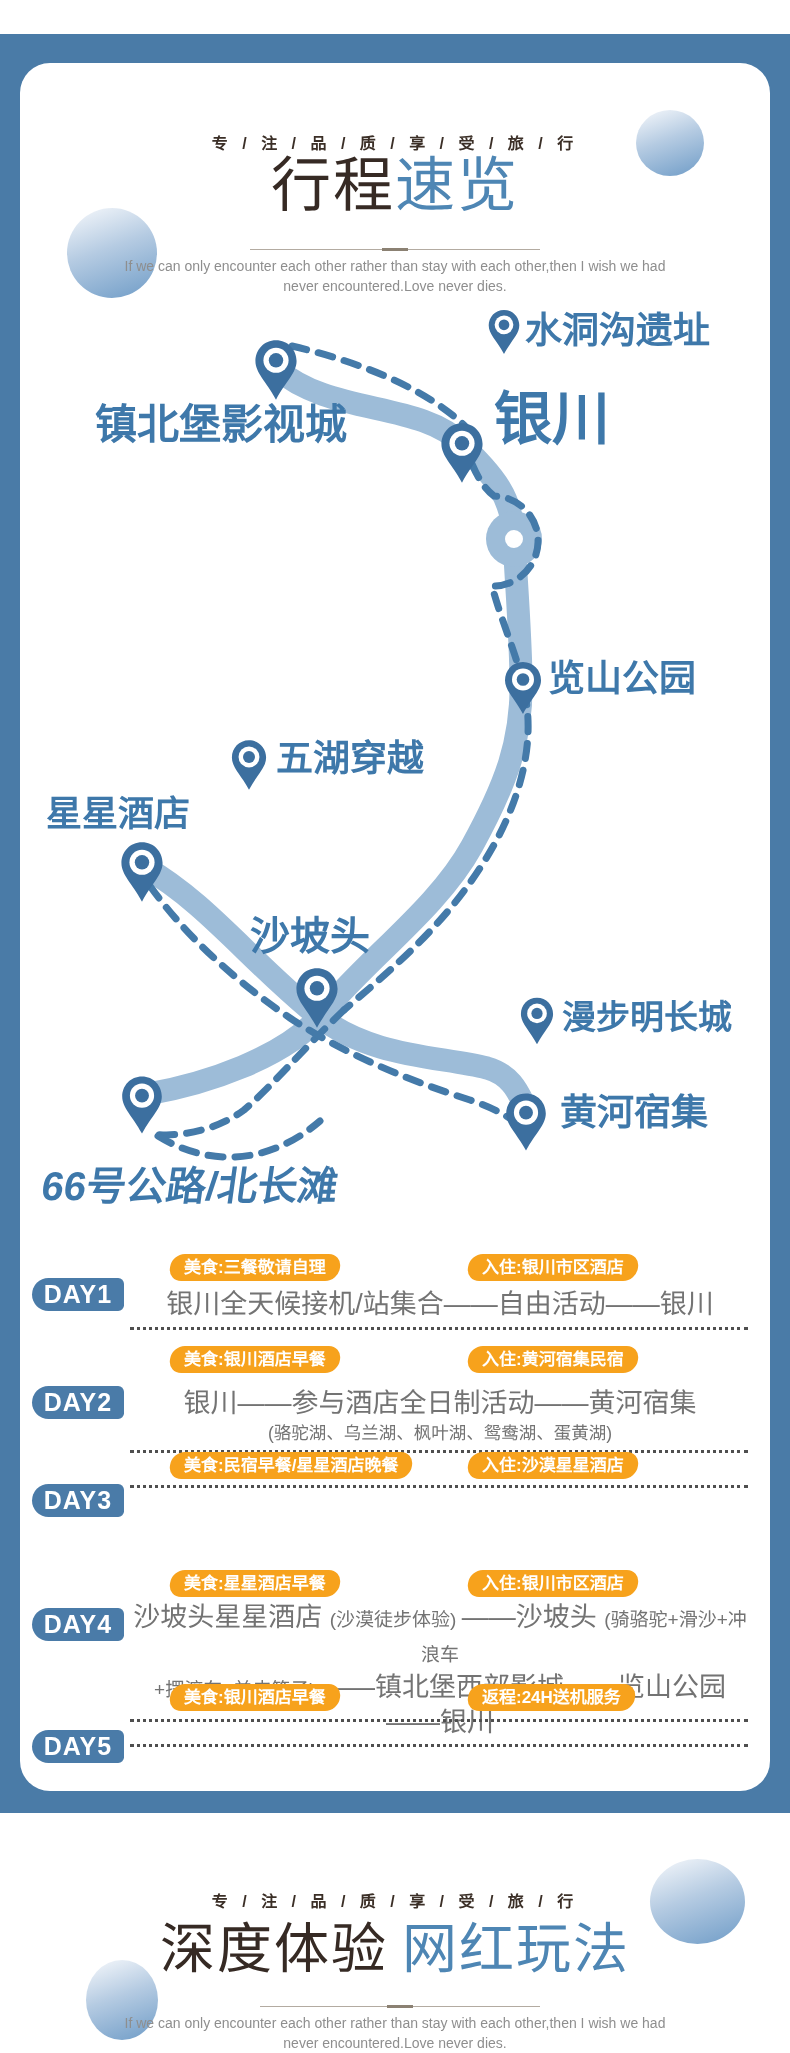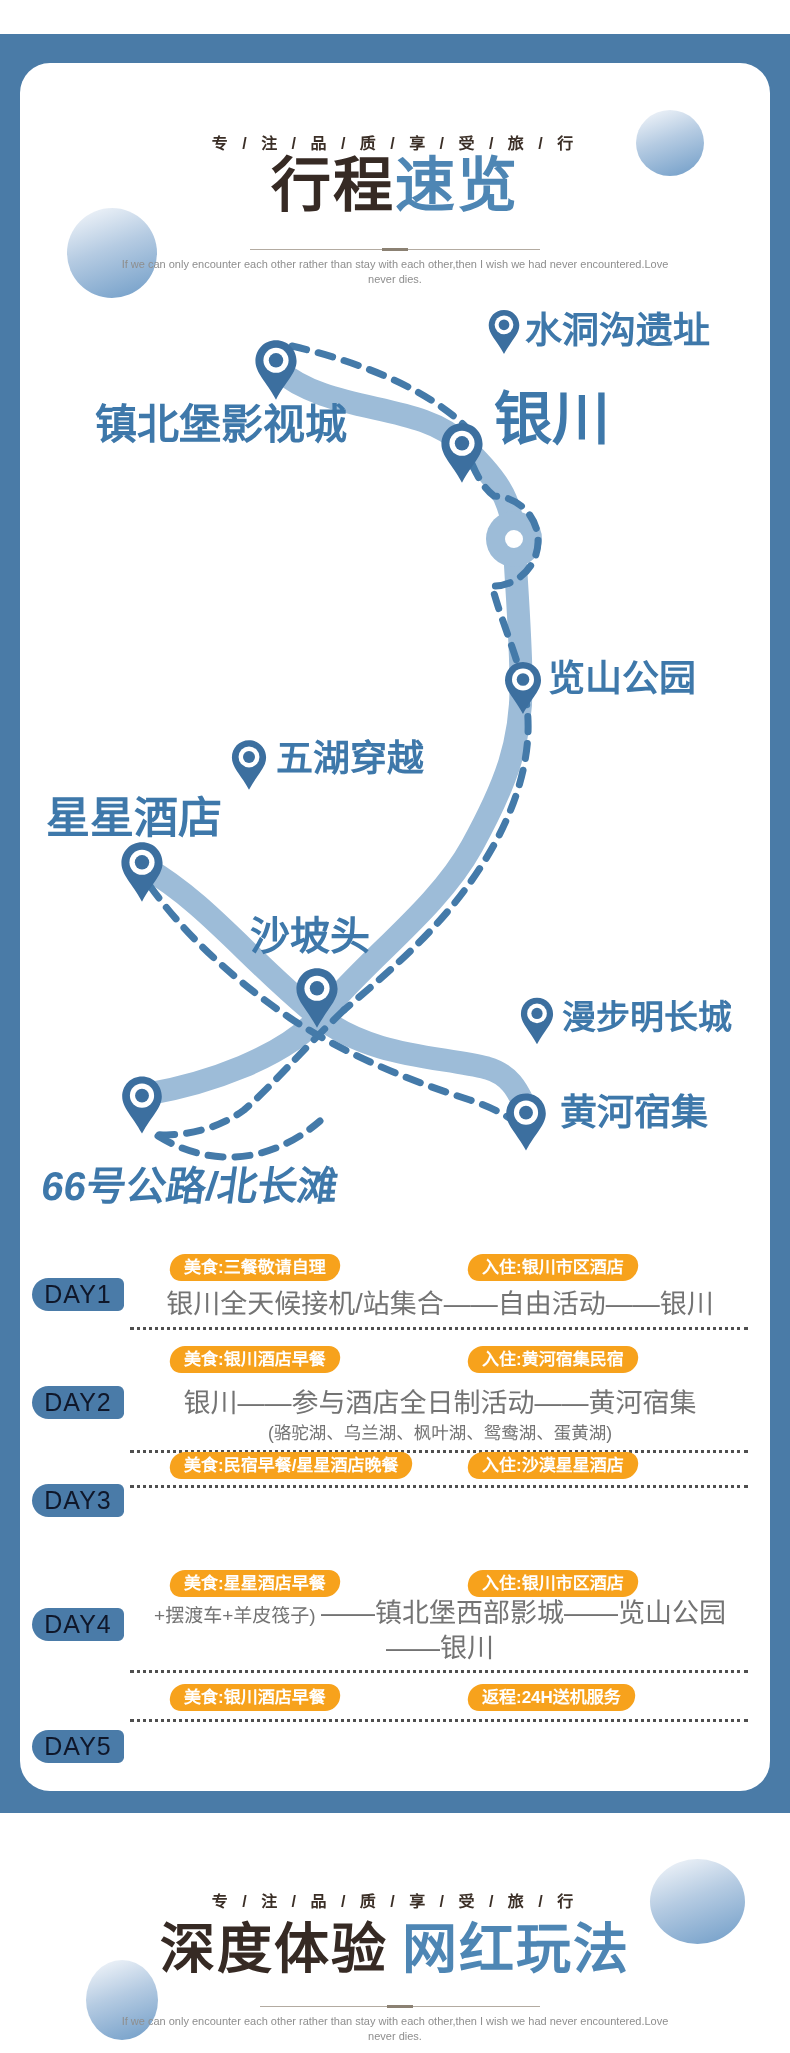--- a/index.html
+++ b/index.html
@@ -10,61 +10,61 @@
   .deco{position:absolute;border-radius:50%;background:linear-gradient(160deg,#f0f4f9 5%,#b5cbe2 45%,#6f9cc7 100%);}
   .deco.c-top-right{left:636px;top:94px;width:68px;height:66px;}
   .deco.c-top-left{left:67px;top:192px;width:90px;height:90px;}
   .deco.c-bot-right{left:650px;top:1843px;width:95px;height:85px;}
   .deco.c-bot-left{left:86px;top:1944px;width:72px;height:80px;}
 
   .tagline{position:absolute;left:0;width:790px;text-align:center;font-size:16px;font-weight:bold;
            letter-spacing:5px;color:#3b2f27;}
   .tagline.top{top:114px;}
   .tagline.bottom{top:1872px;}
-  .big-title{position:absolute;left:0;width:790px;text-align:center;font-weight:bold;font-size:60px;
+  .big-title{position:absolute;left:0;width:790px;text-align:center;font-weight:normal;font-size:60px;
              letter-spacing:2px;line-height:1;}
   .big-title.top{top:140px;}
   .big-title.bottom{top:1906px;font-size:55px;}
   .t-dark{color:#362a24;}
   .t-blue{color:#4e86b4;}
   .t-gap{margin-left:14px;}
   .divider{position:absolute;height:1px;background:#b3aba1;}
   .divider .mid{position:absolute;left:50%;top:-1px;width:26px;height:3px;margin-left:-13px;background:#8b8173;}
   .divider.top{left:250px;top:233px;width:290px;}
   .divider.bottom{left:260px;top:1990px;width:280px;}
-  .quote{position:absolute;left:115px;width:560px;text-align:center;font-size:11px;line-height:1.4;color:#8e8e8e;}
+  .quote{position:absolute;left:115px;width:560px;text-align:center;font-size:14px;line-height:1.4;color:#8e8e8e;}
   .quote.top{top:241px;}
   .quote.bottom{top:1998px;}
 
   .map-svg{position:absolute;left:0;top:0;width:790px;height:2053px;pointer-events:none;}
   .pin{position:absolute;}
   .pin svg{display:block;width:100%;height:100%;}
   .map-label{position:absolute;font-weight:bold;color:#3e78aa;white-space:nowrap;line-height:1;}
   .ml-shuidonggou{left:525px;top:296px;font-size:37px;}
   .ml-zhenbeibu{left:95px;top:388px;font-size:42px;}
   .ml-yinchuan{left:494px;top:374px;font-size:58px;}
   .ml-lanshan{left:548px;top:644px;font-size:37px;}
   .ml-wuhu{left:276px;top:724px;font-size:37px;}
-  .ml-xingxing{left:46px;top:780px;font-size:44px;}
+  .ml-xingxing{left:46px;top:780px;font-size:36px;}
   .ml-shapotou{left:250px;top:900px;font-size:40px;}
   .ml-manbu{left:562px;top:984px;font-size:34px;}
   .ml-huanghe{left:560px;top:1078px;font-size:37px;}
   .ml-66{left:42px;top:1150px;font-size:40px;transform:skewX(-8deg);}
 
   .day-row{position:absolute;left:30px;width:730px;}
   .row1{top:1238px;} .row2{top:1330px;} .row3{top:1436px;} .row4{top:1554px;} .row5{top:1668px;}
   .badges{position:relative;height:27px;}
   .badge-orange{position:absolute;top:0;display:inline-block;background:#f7a21c;color:#ffffff;
                 font-weight:bold;font-size:17px;line-height:27px;padding:0 14px;border-radius:13px;
                 transform:skewX(-8deg);white-space:nowrap;}
   .badge-orange .unskew{display:inline-block;transform:skewX(8deg);}
   .badge-meal{left:140px;}
   .badge-stay{left:438px;}
-  .day-badge{position:absolute;left:2px;width:92px;height:33px;background:#4a7ba8;color:#0f172a;
-             font-weight:normal;font-size:25px;line-height:33px;text-align:center;letter-spacing:1px;
+  .day-badge{position:absolute;left:2px;width:92px;height:33px;background:#4a7ba8;color:#ffffff;
+             font-weight:bold;font-size:25px;line-height:33px;text-align:center;letter-spacing:1px;
              border-radius:17px 6px 6px 17px;}
   .db1{top:24px;} .db2{top:40px;} .db3{top:32px;} .db4{top:38px;} .db5{top:46px;}
   .day-content{margin-left:100px;width:620px;text-align:center;color:#737373;}
   .main-line{font-size:27px;line-height:32px;}
   .m-top1{margin-top:7px;} .m-top2{margin-top:14px;} .m-top3{margin-top:4px;} .m-top5{margin-top:22px;}
   .small{font-size:19px;}
   .small2{font-size:17.5px;}
   .dots{margin-left:100px;width:618px;border-bottom:3px dotted #4f4f4f;height:3px;}
   .dots.d1{margin-top:4px;} .dots.d2{margin-top:3px;} .dots.d3{margin-top:3px;}
   .dots.d4{margin-top:3px;} .dots.d5{margin-top:5px;}
@@ -219,20 +219,21 @@
     <div class="dots d3"></div>
   </div>
 
   <div class="day-row row4">
     <div class="badges">
       <span class="badge-orange badge-meal"><span class="unskew">美食:星星酒店早餐</span></span>
       <span class="badge-orange badge-stay"><span class="unskew">入住:银川市区酒店</span></span>
     </div>
     <div class="day-badge db4">DAY4</div>
     <div class="day-content">
+      <div class="main-line m-top3"><span>沙坡头星星酒店 </span><span class="small">(沙漠徒步体验) </span><span>——沙坡头 </span><span class="small">(骑骆驼+滑沙+冲浪车</span></div>
       <div class="main-line"><span class="small">+摆渡车+羊皮筏子) </span><span>——镇北堡西部影城——览山公园——银川</span></div>
     </div>
     <div class="dots d4"></div>
   </div>
 
   <div class="day-row row5">
     <div class="badges">
       <span class="badge-orange badge-meal"><span class="unskew">美食:银川酒店早餐</span></span>
       <span class="badge-orange badge-stay"><span class="unskew">返程:24H送机服务</span></span>
     </div>

